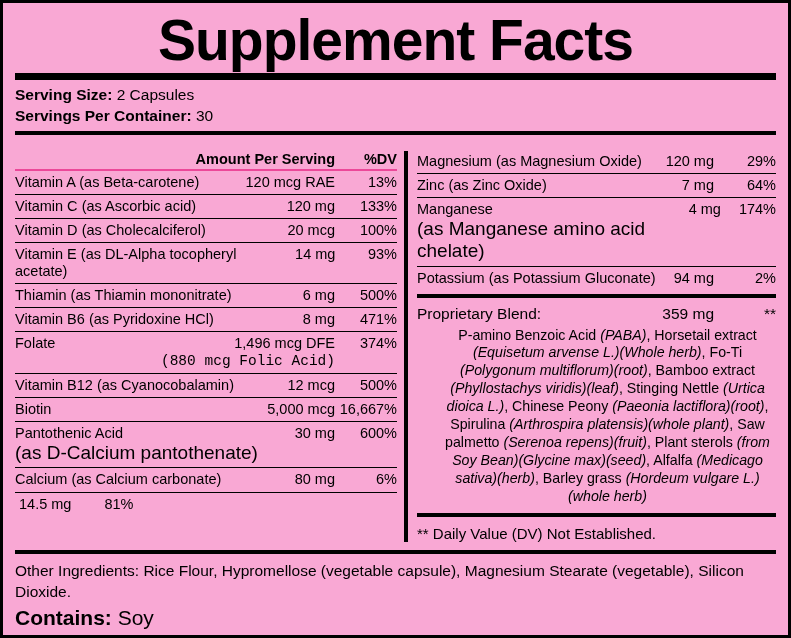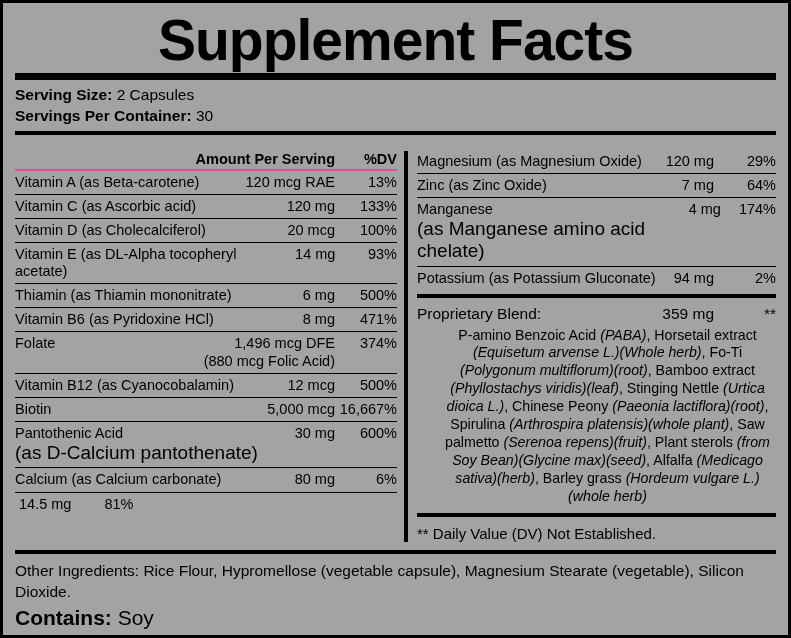--- a/index.html
+++ b/index.html
@@ -8,21 +8,21 @@
     background: #ffffff;
   }
   body {
     font-family: "Liberation Sans", sans-serif;
     color: #000000;
   }
   .panel {
     width: 791px;
     height: 638px;
     box-sizing: border-box;
-    background: #a3a3a3;
+    background: #f9a8d4;
     border: 3px solid #000000;
     padding: 8px 12px 6px 12px;
     position: relative;
     overflow: hidden;
   }
   .title {
     font-size: 57px;
     font-weight: bold;
     letter-spacing: -1px;
     line-height: 1.05;
@@ -104,20 +104,21 @@
     white-space: nowrap;
   }
   .sub {
     display: block;
     font-size: 19px;
   }
   .amt-2nd {
     display: block;
     text-align: right;
     font-size: 14.5px;
+    font-family: Liberation Mono, monospace;
   }
 
   .blend-row {
     display: flex;
     align-items: baseline;
     font-size: 15.5px;
     line-height: 1.2;
     padding: 4px 0 2px 0;
   }
   .blend-row .name { flex: 1 1 auto; }

